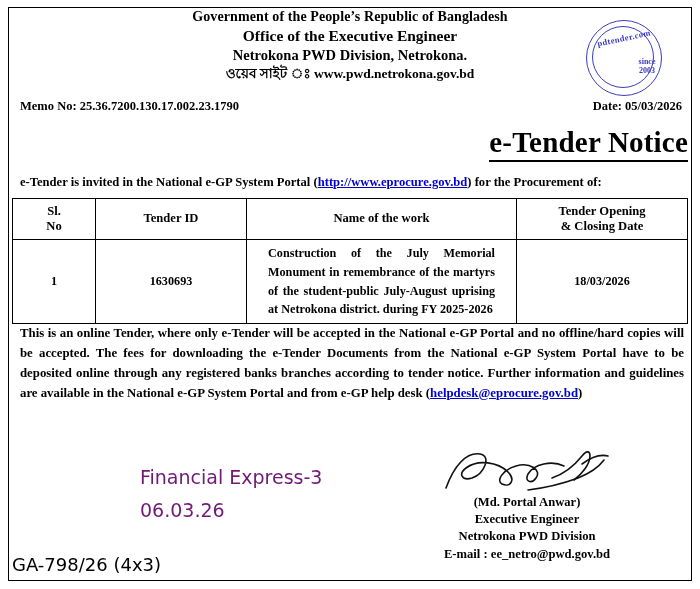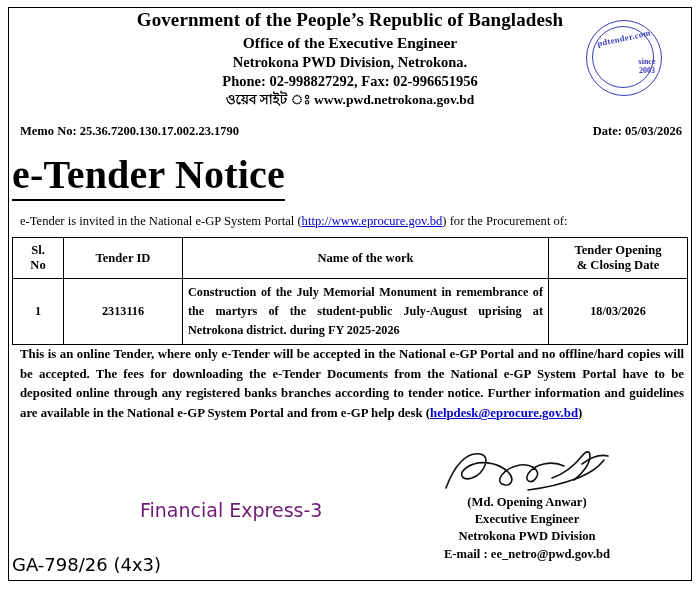--- a/index.html
+++ b/index.html
@@ -33,21 +33,21 @@
     right: 12px;
     bottom: 8px;
   }
 
   
   .hdr {
     text-align: center;
     font-weight: bold;
     line-height: 1.30;
   }
-  .hdr .l1 { font-size: 19px; letter-spacing: .1px; }
+  .hdr .l1 { font-size: 14px; letter-spacing: .1px; }
   .hdr .l2 { font-size: 15.5px; }
   .hdr .l3 { font-size: 14.5px; }
   .hdr .l4 { font-size: 14.5px; }
   .hdr .l5 { font-size: 13.5px; }
 
   
   .seal {
     position: absolute;
     right: 26px;
     top: 12px;
@@ -88,50 +88,50 @@
     margin-top: 16px;
     display: flex;
     justify-content: space-between;
     align-items: flex-end;
     font-weight: bold;
     font-size: 12.5px;
     padding: 0 6px 0 8px;
   }
 
   .title {
-    text-align: left;
-    font-size: 40px;
+    text-align: right;
+    font-size: 29px;
     font-weight: bold;
     margin-top: 12px;
     letter-spacing: .2px;
     font-family: Liberation Serif, serif;
   }
   .title .u {
     border-bottom: 2px solid #000;
     padding-bottom: 2px;
   }
 
   .invite {
     margin-top: 16px;
     font-size: 12.6px;
-    font-weight: normal;
+    font-weight: bold;
     padding: 0 4px 0 8px;
   }
   .invite a { color: #0000cc; text-decoration: underline; }
 
   
   table.tbl {
     margin-top: 8px;
     width: 100%;
     border-collapse: collapse;
     font-size: 12.2px;
   }
   table.tbl td, table.tbl th {
     border: 1px solid #000;
-    padding: 4px 5px;
+    padding: 4px 21px;
     font-weight: bold;
     vertical-align: middle;
   }
   table.tbl th { text-align: center; font-size: 12.6px; padding: 5px 4px; }
   .c-sl { width: 40px; text-align: center; }
   .c-id { width: 108px; text-align: center; }
   .c-date { width: 128px; text-align: center; margin-top: 24px; }
   .c-work { text-align: justify; line-height: 1.55; padding: 6px 8px; }
 
   .para {
@@ -180,21 +180,20 @@
 
 <div id="page">
   <div class="frame"></div>
 
   <div class="inner">
 
     <div class="hdr">
       <div class="l1">Government of the People’s Republic of Bangladesh</div>
       <div class="l2">Office of the Executive Engineer</div>
       <div class="l3">Netrokona PWD Division, Netrokona.</div>
-      <div class="l4">Phone: 02-998827292, Fax: 02-996651956</div>
       <div class="l5">ওয়েব সাইট ঃ www.pwd.netrokona.gov.bd</div>
     </div>
 
     <div class="seal">
       <div class="ring"></div>
       <div class="txt">pdtender.com</div>
       <div class="since">since 2003</div>
     </div>
 
     <div class="memorow">
@@ -221,46 +220,47 @@
           <th>Name of the work</th>
           <th class="c-date">
             <div>Tender Opening</div>
             <div>&amp; Closing Date</div>
           </th>
         </tr>
       </thead>
       <tbody>
         <tr>
           <td class="c-sl">1</td>
-          <td class="c-id">2313116</td>
+          <td class="c-id">1630693</td>
           <td class="c-work">Construction of the July Memorial Monument in remembrance of the martyrs of the student-public July-August uprising at Netrokona district. during FY 2025-2026</td>
           <td class="c-date">18/03/2026</td>
         </tr>
       </tbody>
     </table>
 
     <div class="para">
       <span>This is an online Tender, where only e-Tender will be accepted in the National e-GP Portal and no offline/hard copies will be accepted. The fees for downloading the e-Tender Documents from the National e-GP System Portal have to be deposited online through any registered banks branches according to tender notice. Further information and guidelines are available in the National e-GP System Portal and from e-GP help desk (</span><a href="#">helpdesk@eprocure.gov.bd</a><span>)</span>
     </div>
 
     <div class="sign">
       <svg class="sig-svg" width="190" height="52" viewBox="0 0 190 52">
         <g fill="none" stroke="#111" stroke-width="1.6" stroke-linecap="round">
           <path d="M14 44 C 22 22, 34 8, 48 10 C 60 12, 52 30, 40 34 C 30 37, 26 30, 34 24 C 46 15, 66 18, 76 28 C 84 36, 78 44, 70 40 C 64 37, 70 26, 84 22 C 98 18, 110 26, 104 34 C 100 40, 92 38, 96 30 C 102 20, 120 16, 132 22"></path>
           <path d="M120 34 C 132 30, 142 22, 150 12 C 154 7, 158 6, 158 12 C 158 20, 150 30, 142 36"></path>
           <path d="M96 46 C 112 44, 130 40, 146 34 C 156 30, 166 24, 172 16"></path>
           <path d="M150 20 C 158 14, 168 10, 176 12"></path>
         </g>
       </svg>
-      <div>(Md. Opening Anwar)</div>
+      <div>(Md. Portal Anwar)</div>
       <div>Executive Engineer</div>
       <div>Netrokona PWD Division</div>
       <div>E-mail : ee_netro@pwd.gov.bd</div>
     </div>
 
   </div>
 
   <div class="redbox">
     <div>Financial Express-3</div>
+    <div>06.03.26</div>
   </div>
 
   <div class="ga">GA-798/26 (4x3)</div>
 </div>
 
 </body></html>

